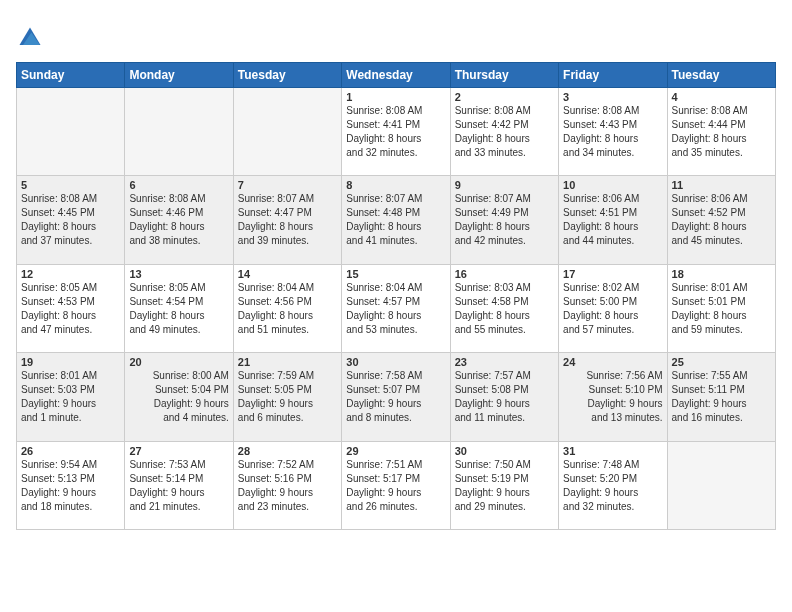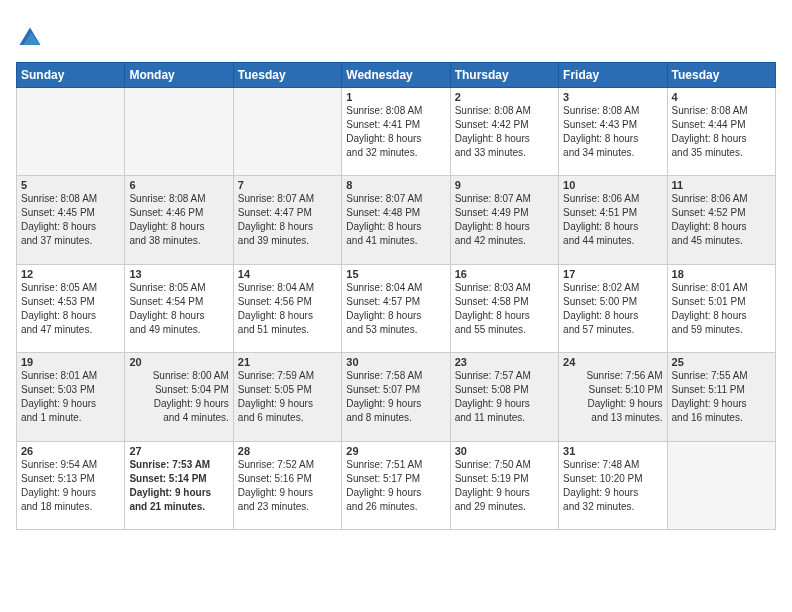--- a/index.html
+++ b/index.html
@@ -325,21 +325,21 @@
         <tr>
           <td>
             <span class="day-number">26</span>
             <div class="day-info" style="white-space: pre-line;">Sunrise: 9:54 AM
 Sunset: 5:13 PM
 Daylight: 9 hours
 and 18 minutes.</div>
           </td>
           <td>
             <span class="day-number">27</span>
-            <div class="day-info" style="white-space: pre-line; font-weight: bold;">Sunrise: 7:53 AM
+            <div class="day-info" style="white-space: pre-line;">Sunrise: 7:53 AM
 Sunset: 5:14 PM
 Daylight: 9 hours
 and 21 minutes.</div>
           </td>
           <td>
             <span class="day-number">28</span>
             <div class="day-info" style="white-space: pre-line;">Sunrise: 7:52 AM
 Sunset: 5:16 PM
 Daylight: 9 hours
 and 23 minutes.</div>
@@ -354,21 +354,21 @@
           <td>
             <span class="day-number">30</span>
             <div class="day-info" style="white-space: pre-line;">Sunrise: 7:50 AM
 Sunset: 5:19 PM
 Daylight: 9 hours
 and 29 minutes.</div>
           </td>
           <td>
             <span class="day-number">31</span>
             <div class="day-info" style="white-space: pre-line;">Sunrise: 7:48 AM
-Sunset: 10:20 PM
+Sunset: 5:20 PM
 Daylight: 9 hours
 and 32 minutes.</div>
           </td>
           <td class="empty"></td>
         </tr>
       </tbody>
   </table>
 </div>
 
 </body></html>

